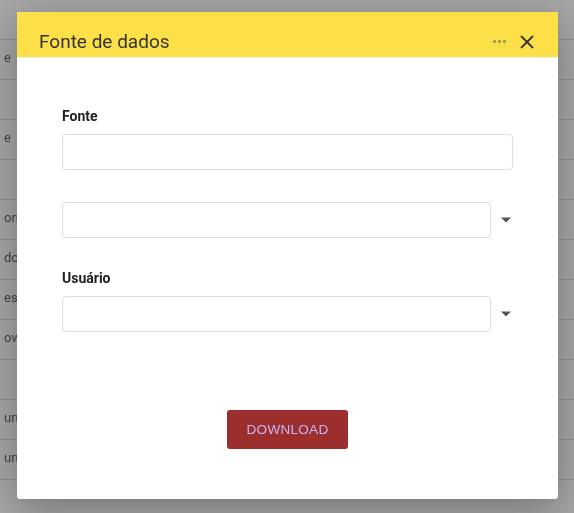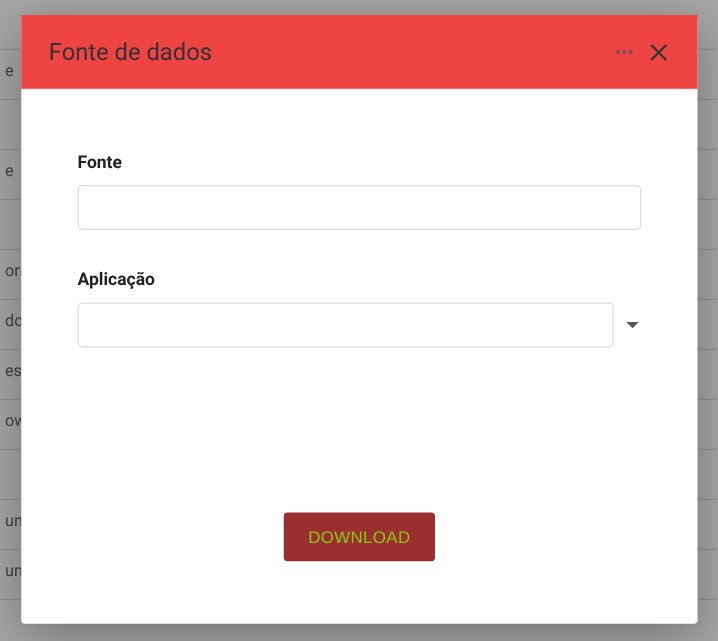--- a/index.html
+++ b/index.html
@@ -46,23 +46,23 @@
       left: 17px;
       width: 541px;
       height: 487px;
       background: #fff;
       border-radius: 3px;
       box-shadow: 0 10px 40px rgba(0,0,0,0.3);
       display: flex;
       flex-direction: column;
     }
     .modal-header {
-      padding: 18px 22px 18px 22px;
+      padding: 18px 22px 4px 22px;
       border-bottom: 1px solid #eee;
-      background: #ef4444;
+      background: #fde047;
       display: flex;
       align-items: center;
       justify-content: space-between;
     }
     .modal-title {
       font-size: 19px;
       font-weight: 400;
       color: #333;
     }
     .header-icons {
@@ -148,21 +148,21 @@
       padding: 12px 20px;
       border: none;
       border-radius: 3px;
       font-size: 13.5px;
       font-weight: 400;
       cursor: pointer;
       letter-spacing: 0.3px;
     }
     .btn-primary {
       background: #9d2e2e;
-      color: #84cc16;
+      color: #c4b5fd;
     }
   </style>
 </head>
 <body>
 
 <div class="bg-rows">
   <div class="bg-row"></div>
   <div class="bg-row">e</div>
   <div class="bg-row"></div>
   <div class="bg-row">e</div>
@@ -198,29 +198,39 @@
 
   <div class="modal-body">
     <div class="form-group">
       <label class="form-label">Fonte</label>
       <div class="input-row">
         <input type="text" class="form-input" value="" style="">
       </div>
     </div>
 
     <div class="form-group">
-      <label class="form-label">Aplicação</label>
       <div class="input-row">
         <input type="text" class="form-input" value="" style="">
         <div class="chevron">
           <svg viewBox="0 0 12 12" fill="#555">
             <path d="M1 3.5 L6 8.5 L11 3.5 Z"></path>
           </svg>
         </div>
       </div>
     </div>
 
+    <div class="form-group">
+      <label class="form-label">Usuário</label>
+      <div class="input-row">
+        <input type="text" class="form-input" value="" style="">
+        <div class="chevron">
+          <svg viewBox="0 0 12 12" fill="#555">
+            <path d="M1 3.5 L6 8.5 L11 3.5 Z"></path>
+          </svg>
+        </div>
+      </div>
+    </div>
   </div>
 
   <div class="modal-footer">
     <button class="btn btn-primary">DOWNLOAD</button>
   </div>
 </div>
 
 </body></html>

